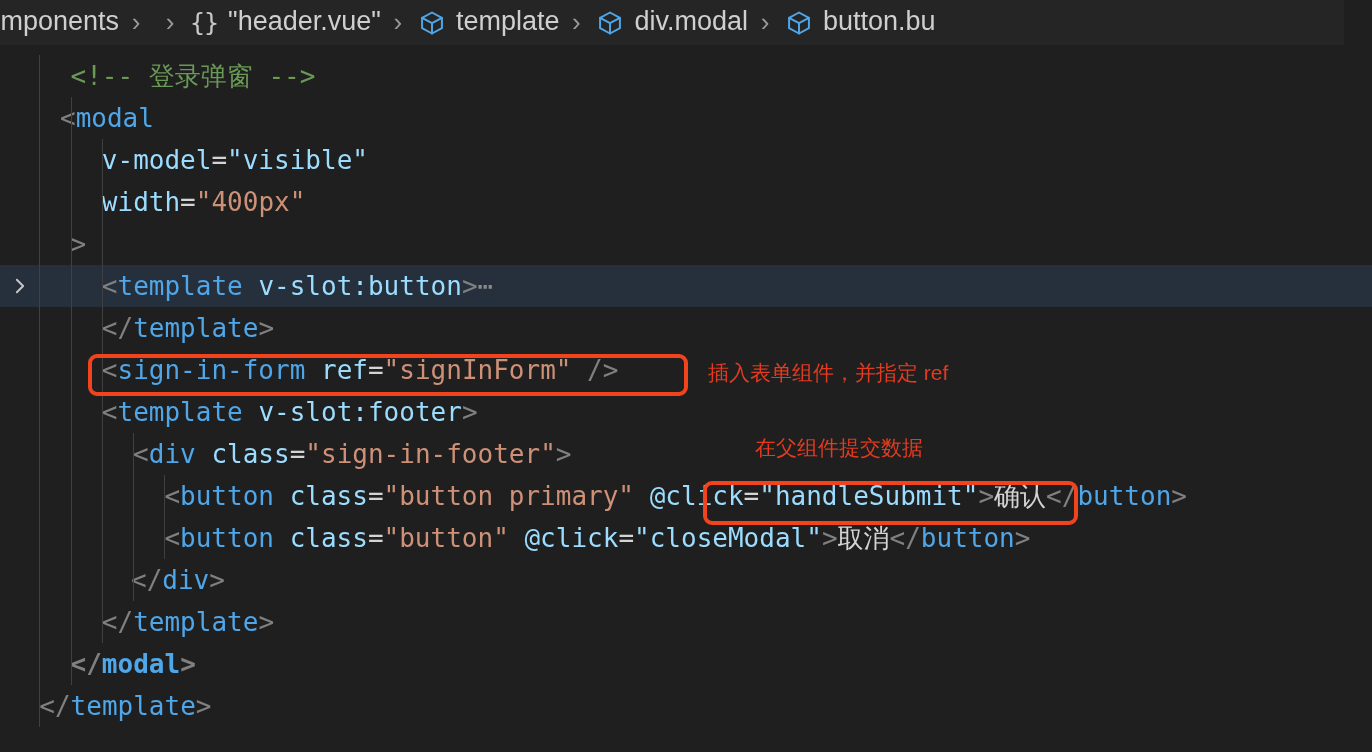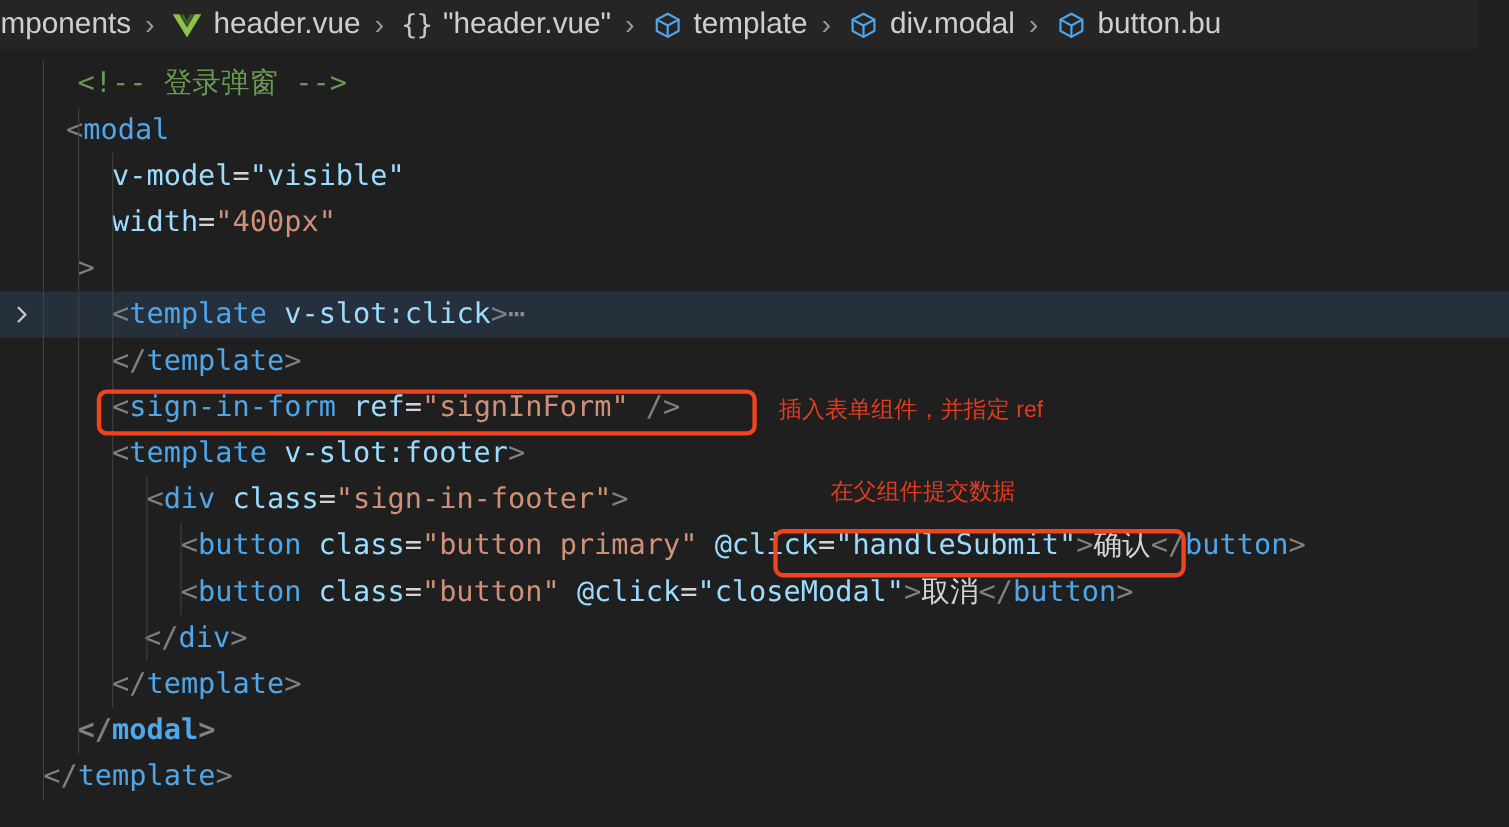--- a/index.html
+++ b/index.html
@@ -134,29 +134,20 @@
   }
 </style>
 </head>
 <body>
 
 <div id="breadcrumb" style="margin-left: -28px;">
     <span class="crumb">
       <span class="crumb-label">components</span>
     </span>
     <span class="crumb-sep">›</span>
-    <span class="crumb">
-      <span class="crumb-icon">
-        <svg width="28" height="24" viewBox="0 0 28 24">
-          <path d="M1 2 L7 2 L14 14 L21 2 L27 2 L14 23 Z" fill="#8dc149"></path>
-          <path d="M7.5 2 L11 2 L14 7.2 L17 2 L20.5 2 L14 13 Z" fill="#3d5a2a"></path>
-        </svg>
-      </span>
-      <span class="crumb-label">header.vue</span>
-    </span>
     <span class="crumb-sep">›</span>
     <span class="crumb">
       <span class="crumb-icon">
         <span class="crumb-brace">{}</span>
       </span>
       <span class="crumb-label">"header.vue"</span>
     </span>
     <span class="crumb-sep">›</span>
     <span class="crumb">
       <span class="crumb-icon">
@@ -200,21 +191,21 @@
 
 <div id="editor">
   <div id="code">
       <div class="line"><div class="line-text" style="left: 70.56px;"><span class="c-comment">&lt;!-- 登录弹窗 --&gt;</span></div></div>
       <div class="line"><div class="line-text" style="left: 60px;"><span class="c-punct">&lt;</span><span class="c-tag">modal</span></div></div>
       <div class="line"><div class="line-text" style="left: 101.84px;"><span class="c-attr">v-model</span><span class="c-plain">=</span><span class="c-attr">"visible"</span></div></div>
       <div class="line"><div class="line-text" style="left: 101.84px;"><span class="c-attr">width</span><span class="c-plain">=</span><span class="c-string">"400px"</span></div></div>
       <div class="line"><div class="line-text" style="left: 70.56px;"><span class="c-punct">&gt;</span></div></div>
       <div class="line current"><span class="fold-chevron"><svg width="20" height="20" viewBox="0 0 16 16">
             <path d="M5.5 3 L10.5 8 L5.5 13" fill="none" stroke="currentColor" stroke-width="1.6" stroke-linecap="round" stroke-linejoin="round"></path>
-          </svg></span><div class="line-text" style="left: 101.84px;"><span class="c-punct">&lt;</span><span class="c-tag">template</span><span class="c-plain"> </span><span class="c-attr">v-slot:click</span><span class="c-punct">&gt;</span><span class="c-ellipsis">⋯</span></div></div>
+          </svg></span><div class="line-text" style="left: 101.84px;"><span class="c-punct">&lt;</span><span class="c-tag">template</span><span class="c-plain"> </span><span class="c-attr">v-slot:button</span><span class="c-punct">&gt;</span><span class="c-ellipsis">⋯</span></div></div>
       <div class="line"><div class="line-text" style="left: 101.84px;"><span class="c-punct">&lt;/</span><span class="c-tag">template</span><span class="c-punct">&gt;</span></div></div>
       <div class="line"><div class="line-text" style="left: 101.84px;"><span class="c-punct">&lt;</span><span class="c-tag">sign-in-form</span><span class="c-plain"> </span><span class="c-attr">ref</span><span class="c-plain">=</span><span class="c-string">"signInForm"</span><span class="c-plain"> </span><span class="c-punct">/&gt;</span></div></div>
       <div class="line"><div class="line-text" style="left: 101.84px;"><span class="c-punct">&lt;</span><span class="c-tag">template</span><span class="c-plain"> </span><span class="c-attr">v-slot:footer</span><span class="c-punct">&gt;</span></div></div>
       <div class="line"><div class="line-text" style="left: 133.12px;"><span class="c-punct">&lt;</span><span class="c-tag">div</span><span class="c-plain"> </span><span class="c-attr">class</span><span class="c-plain">=</span><span class="c-string">"sign-in-footer"</span><span class="c-punct">&gt;</span></div></div>
       <div class="line"><div class="line-text" style="left: 164.4px;"><span class="c-punct">&lt;</span><span class="c-tag">button</span><span class="c-plain"> </span><span class="c-attr">class</span><span class="c-plain">=</span><span class="c-string">"button primary"</span><span class="c-plain"> </span><span class="c-attr">@click</span><span class="c-plain">=</span><span class="c-attr">"handleSubmit"</span><span class="c-punct">&gt;</span><span class="c-plain">确认</span><span class="c-punct">&lt;/</span><span class="c-tag">button</span><span class="c-punct">&gt;</span></div></div>
       <div class="line"><div class="line-text" style="left: 164.4px;"><span class="c-punct">&lt;</span><span class="c-tag">button</span><span class="c-plain"> </span><span class="c-attr">class</span><span class="c-plain">=</span><span class="c-string">"button"</span><span class="c-plain"> </span><span class="c-attr">@click</span><span class="c-plain">=</span><span class="c-attr">"closeModal"</span><span class="c-punct">&gt;</span><span class="c-plain">取消</span><span class="c-punct">&lt;/</span><span class="c-tag">button</span><span class="c-punct">&gt;</span></div></div>
       <div class="line"><div class="line-text" style="left: 131px;"><span class="c-punct">&lt;/</span><span class="c-tag">div</span><span class="c-punct">&gt;</span></div></div>
       <div class="line"><div class="line-text" style="left: 101.84px;"><span class="c-punct">&lt;/</span><span class="c-tag">template</span><span class="c-punct">&gt;</span></div></div>
       <div class="line"><div class="line-text" style="left: 70.56px; font-weight: bold;"><span class="c-punct">&lt;/</span><span class="c-tag">modal</span><span class="c-punct">&gt;</span></div></div>
       <div class="line"><div class="line-text" style="left: 39.28px;"><span class="c-punct">&lt;/</span><span class="c-tag">template</span><span class="c-punct">&gt;</span></div></div>

